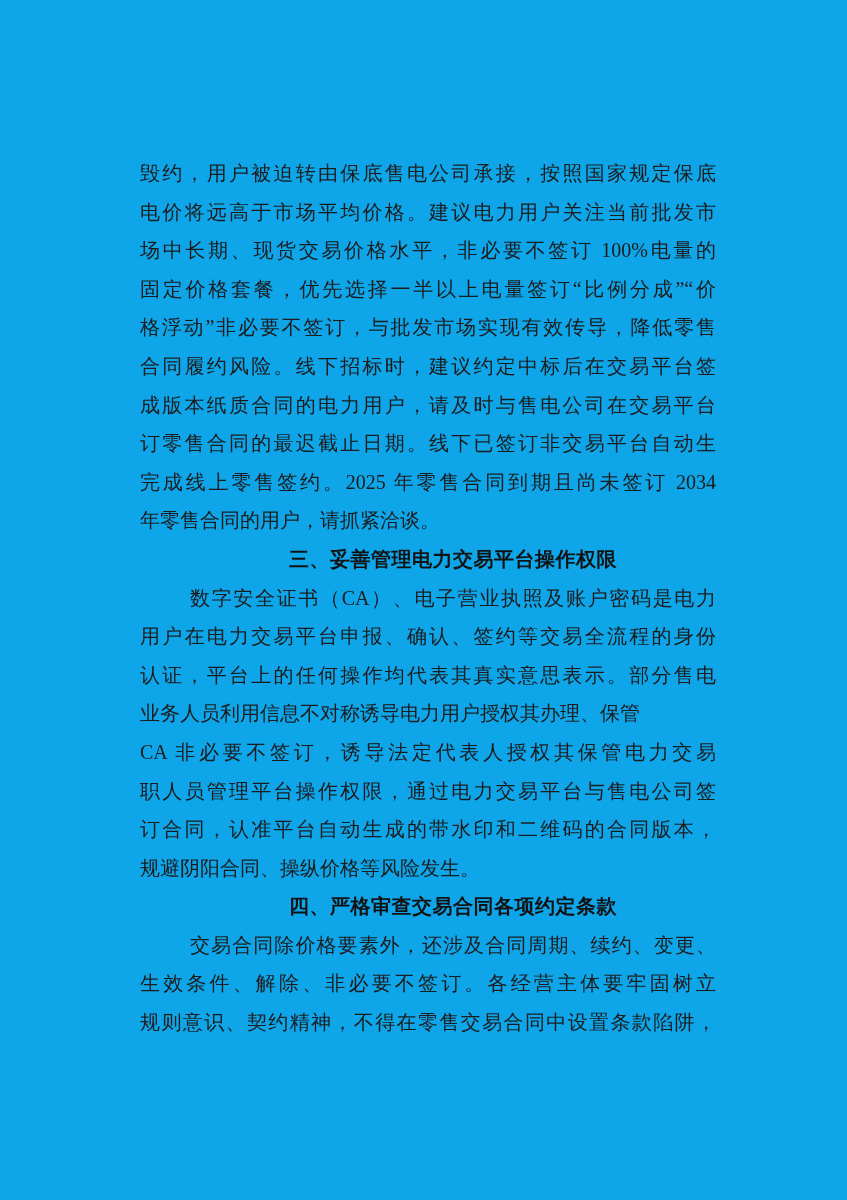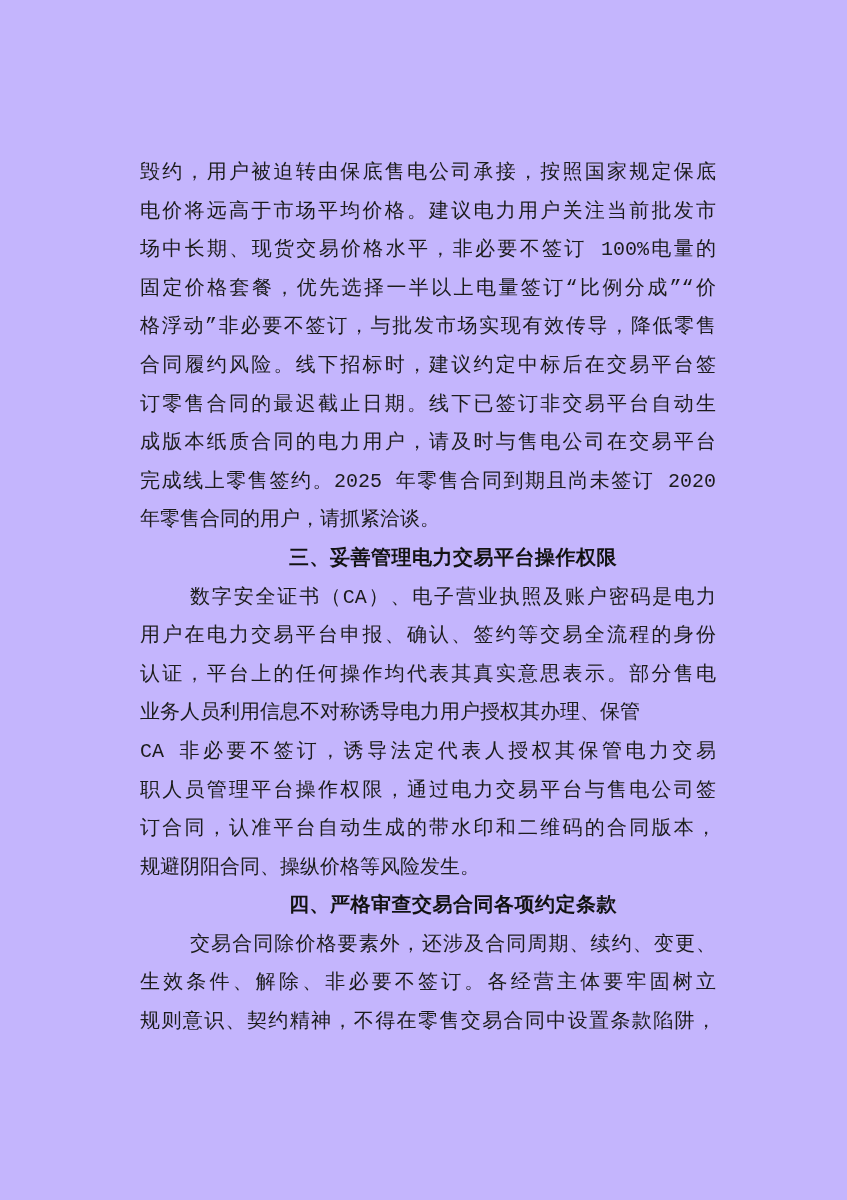--- a/index.html
+++ b/index.html
@@ -10,22 +10,21 @@
     width: 847px;
     height: 1200px;
     position: relative;
     background: #ffffff;
     font-family: "Liberation Serif", "DejaVu Serif", serif;
     overflow: hidden;
   }
   .page {
     position: absolute;
     inset: 0;
-    background: #c4b5fd;
-    font-family: Liberation Mono, monospace;
+    background: #0ea5e9;
   }
   .text-block {
     position: absolute;
     left: 140px;
     top: 154px;
     width: 576px;
     color: #1c1c1c;
     font-size: 20px;
     line-height: 38.6px;
   }
@@ -59,23 +58,23 @@
 <div class="page">
   <div class="text-block">
 
     <div>
       <div class="line">毁约，用户被迫转由保底售电公司承接，按照国家规定保底</div>
       <div class="line">电价将远高于市场平均价格。建议电力用户关注当前批发市</div>
       <div class="line">场中长期、现货交易价格水平，非必要不签订 100%电量的</div>
       <div class="line">固定价格套餐，优先选择一半以上电量签订“比例分成”“价</div>
       <div class="line">格浮动”非必要不签订，与批发市场实现有效传导，降低零售</div>
       <div class="line">合同履约风险。线下招标时，建议约定中标后在交易平台签</div>
+      <div class="line">成版本纸质合同的电力用户，请及时与售电公司在交易平台</div>
       <div class="line">订零售合同的最迟截止日期。线下已签订非交易平台自动生</div>
-      <div class="line">成版本纸质合同的电力用户，请及时与售电公司在交易平台</div>
-      <div class="line">完成线上零售签约。2025 年零售合同到期且尚未签订 2020</div>
+      <div class="line">完成线上零售签约。2025 年零售合同到期且尚未签订 2034</div>
       <div class="line nostretch">年零售合同的用户，请抓紧洽谈。</div>
     </div>
 
     <div class="heading">三、妥善管理电力交易平台操作权限</div>
 
     <div>
       <div class="line indent">数字安全证书（CA）、电子营业执照及账户密码是电力</div>
       <div class="line">用户在电力交易平台申报、确认、签约等交易全流程的身份</div>
       <div class="line">认证，平台上的任何操作均代表其真实意思表示。部分售电</div>
       <div class="line nostretch">业务人员利用信息不对称诱导电力用户授权其办理、保管</div>

